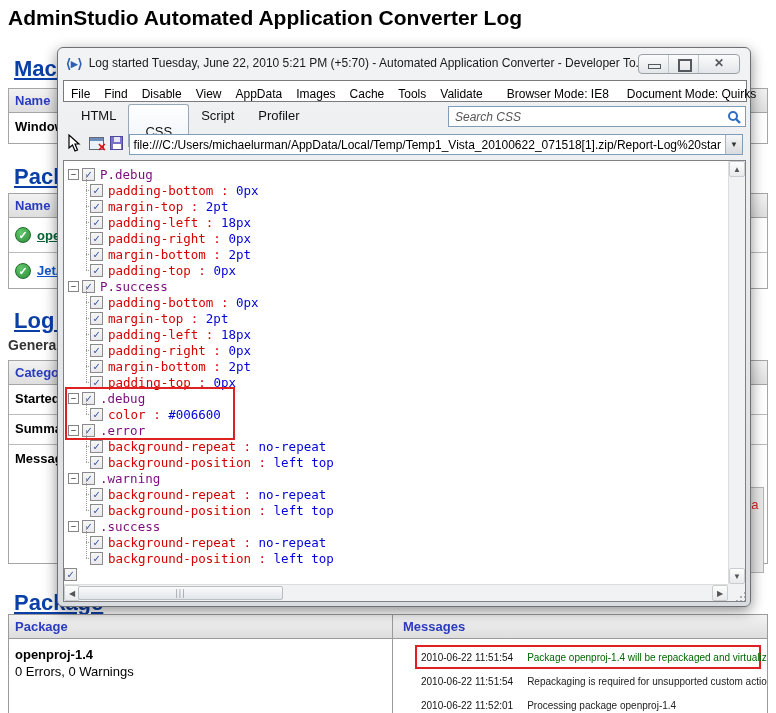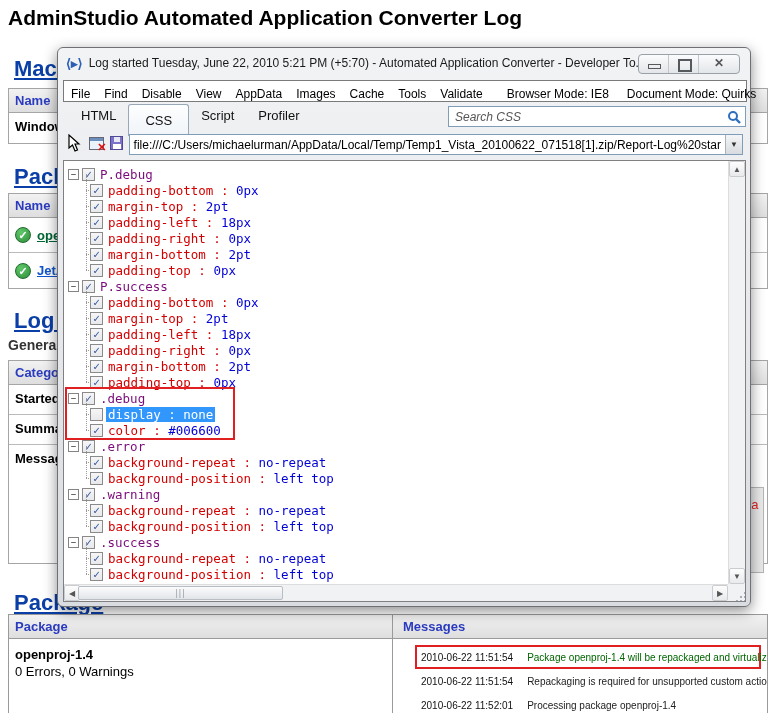--- a/index.html
+++ b/index.html
@@ -66,21 +66,21 @@
              border:1px solid #7A7A7A; display:flex; align-items:flex-end; font-size:12px; }
   .menu-item { padding:0 7px; white-space:nowrap; }
   .menu-sep { width:1px; height:16px; background:#888; margin:0 4px; }
   .mode-item { padding:0 9px; white-space:nowrap; }
   .pin-btn { margin-left:auto; margin-right:5px; width:17px; height:14px; background:#5A5E63; border-radius:2px; position:relative; }
   .pin-btn::after { content:""; position:absolute; left:3px; bottom:3px; width:11px; height:3px; background:#fff; }
 
   .tabstrip { position:absolute; left:5px; top:56px; width:684px; height:28px; display:flex; align-items:flex-start; padding-left:6px; }
   .tab { font-size:13px; padding:4px 12px 6px 12px; color:#111; }
   .tab.active { background:linear-gradient(#FDFEFF,#F0F4F8); border:1px solid #98A8B8; border-bottom:none;
-                border-radius:3px 3px 0 0; padding:8px 16px 8px 16px; margin-bottom:-1px; }
+                border-radius:3px 3px 0 0; padding:19px 16px 8px 16px; margin-bottom:-1px; }
   .searchbox { position:absolute; right:4px; top:58px; width:298px; height:21px; background:#fff;
                border:1px solid #7F9DB9; display:flex; align-items:center; padding:0 4px 0 6px; }
   .searchbox .ph { font-size:12px; font-style:italic; color:#555; flex:1; }
 
   .toolbar { position:absolute; left:5px; top:86px; width:684px; height:24px; display:flex; align-items:flex-start; gap:6px; padding-left:3px; }
   .icon-slot { width:18px; height:18px; position:relative; }
   .win-x-icon { width:16px; height:13px; border:1px solid #667; background:#EAF2FA; position:relative; margin-top:3px; }
   .win-x-icon::before { content:""; position:absolute; left:0; top:0; right:0; height:3px; background:#6B8FBC; }
   .win-x-icon::after { content:"\2715"; position:absolute; right:-4px; bottom:-5px; color:#D11; font-size:11px; font-weight:bold; }
   .save-icon { width:14px; height:14px; background:#7A72C8; border:1px solid #4E4896; position:relative; margin-top:2px; }
@@ -332,25 +332,20 @@
           <span class="cb">✓</span>
           <span class="lbl"><span class="p-name">padding-top</span><span class="p-sep"> : </span><span class="p-val">0px</span></span>
         </div>
         <div class="trow root">
           <span class="expander">−</span>
           <span class="cb">✓</span>
           <span class="lbl"><span class="sel-name">.debug</span></span>
         </div>
         <div class="trow child">
           <span class="guide"></span>
-          <span class="cb"></span>
-          <span class="lbl hilite"><span class="p-name">display</span><span class="p-sep"> : </span><span class="p-val">none</span></span>
-        </div>
-        <div class="trow child">
-          <span class="guide"></span>
           <span class="cb">✓</span>
           <span class="lbl"><span class="p-name">color</span><span class="p-sep"> : </span><span class="p-val">#006600</span></span>
         </div>
         <div class="trow root">
           <span class="expander">−</span>
           <span class="cb">✓</span>
           <span class="lbl"><span class="sel-name">.error</span></span>
         </div>
         <div class="trow child">
           <span class="guide"></span>

